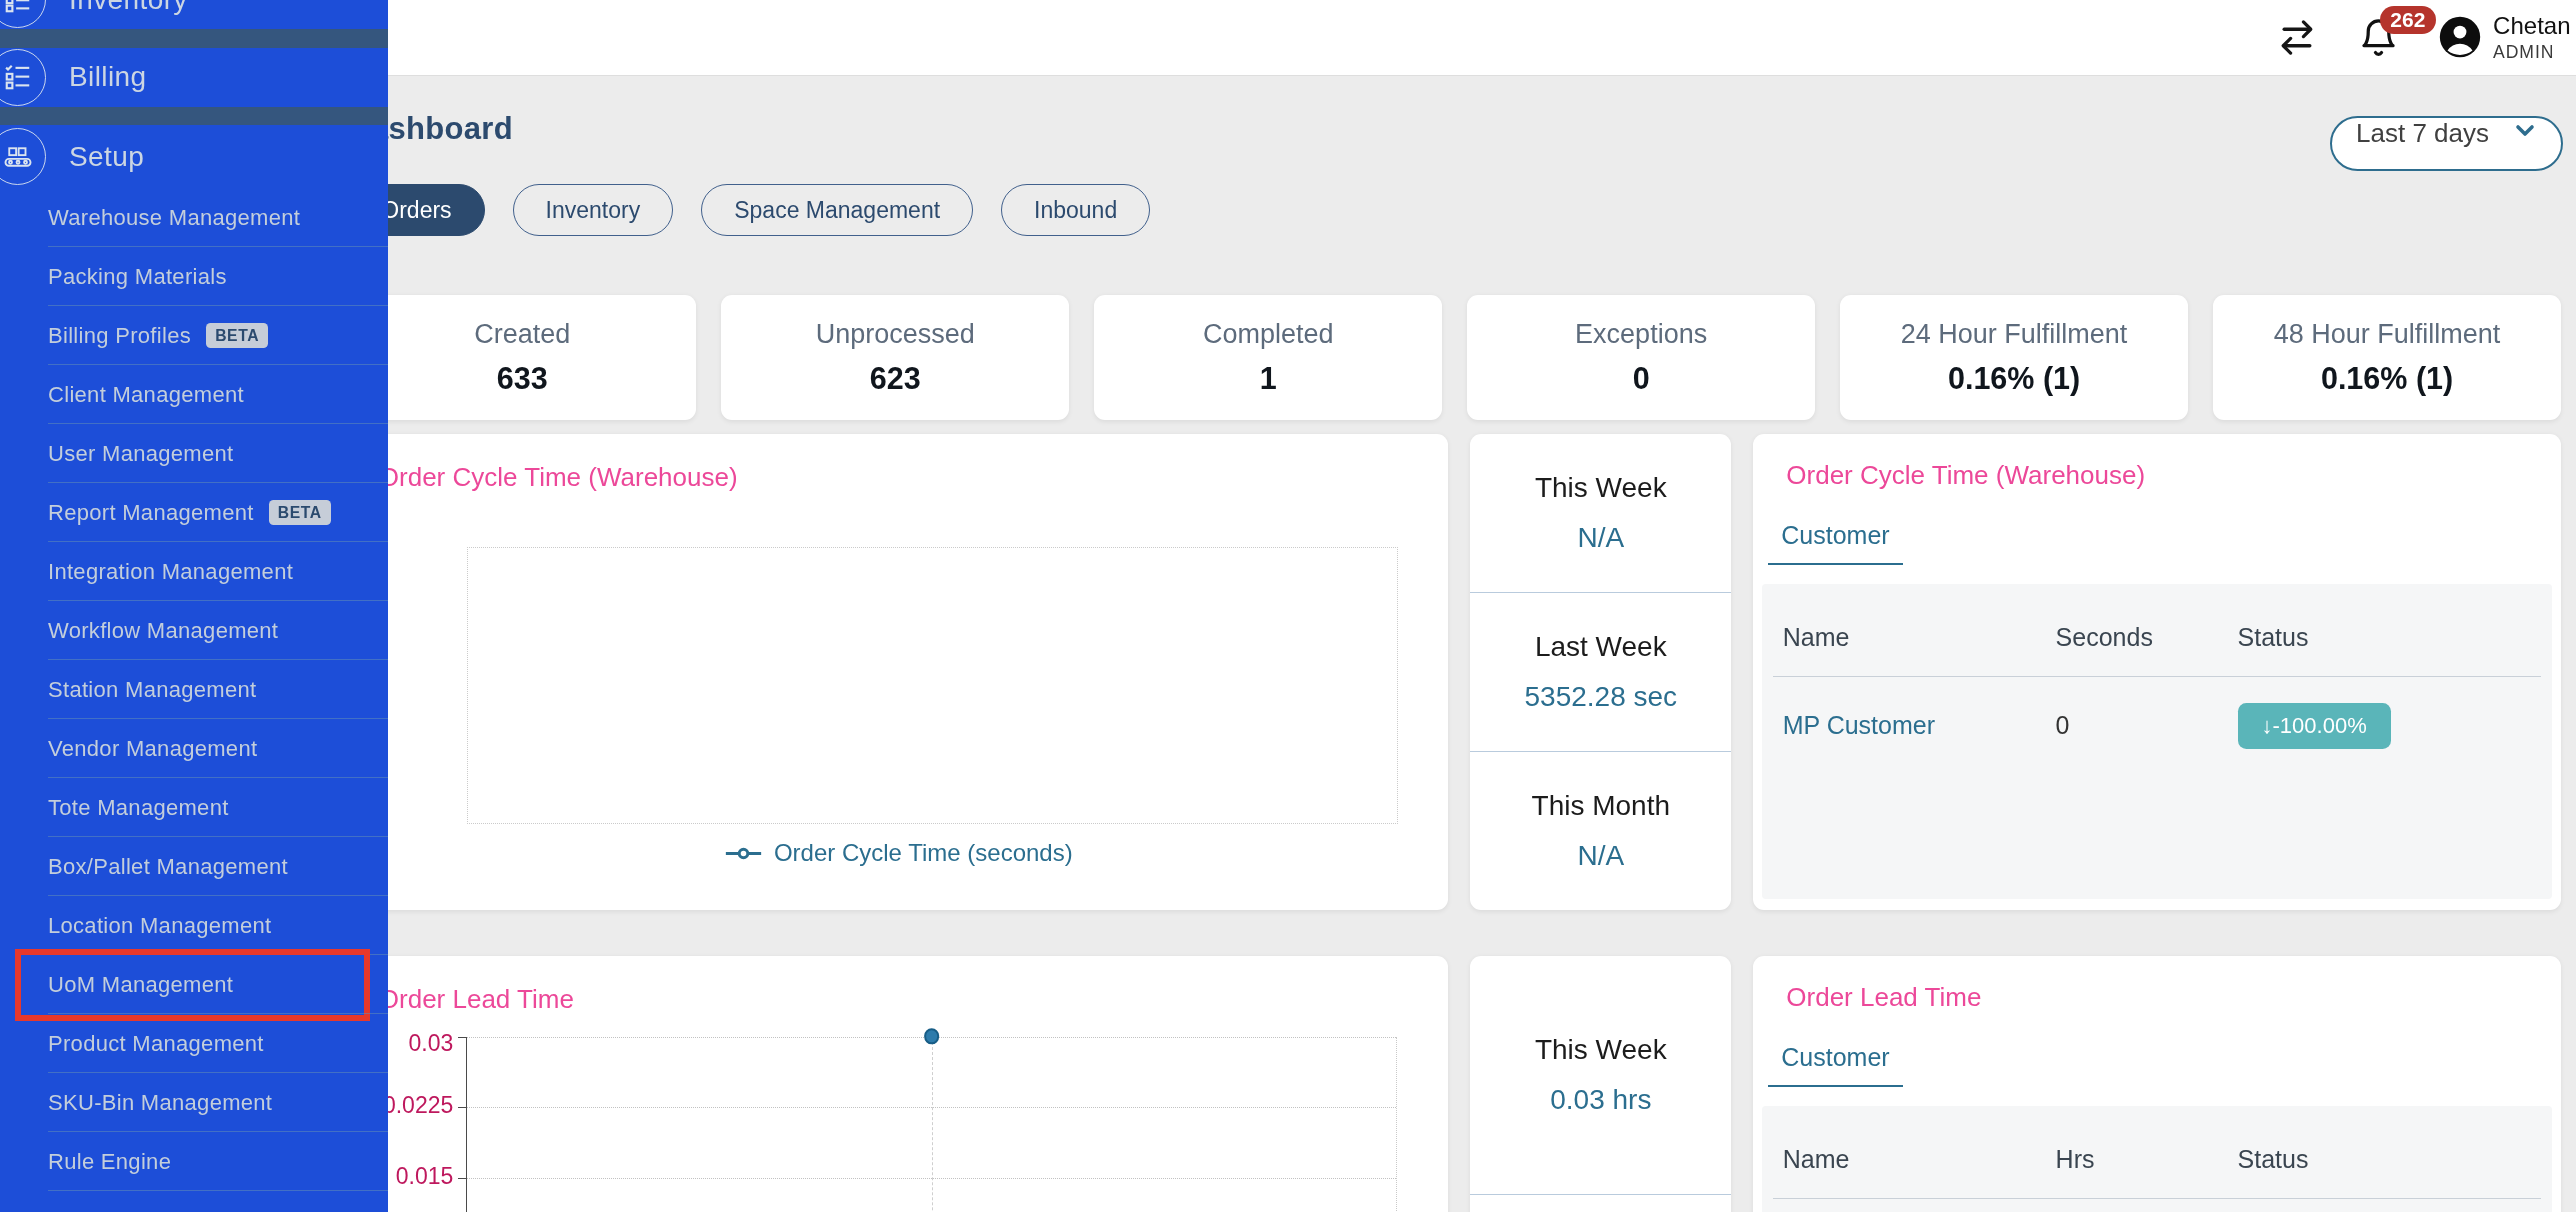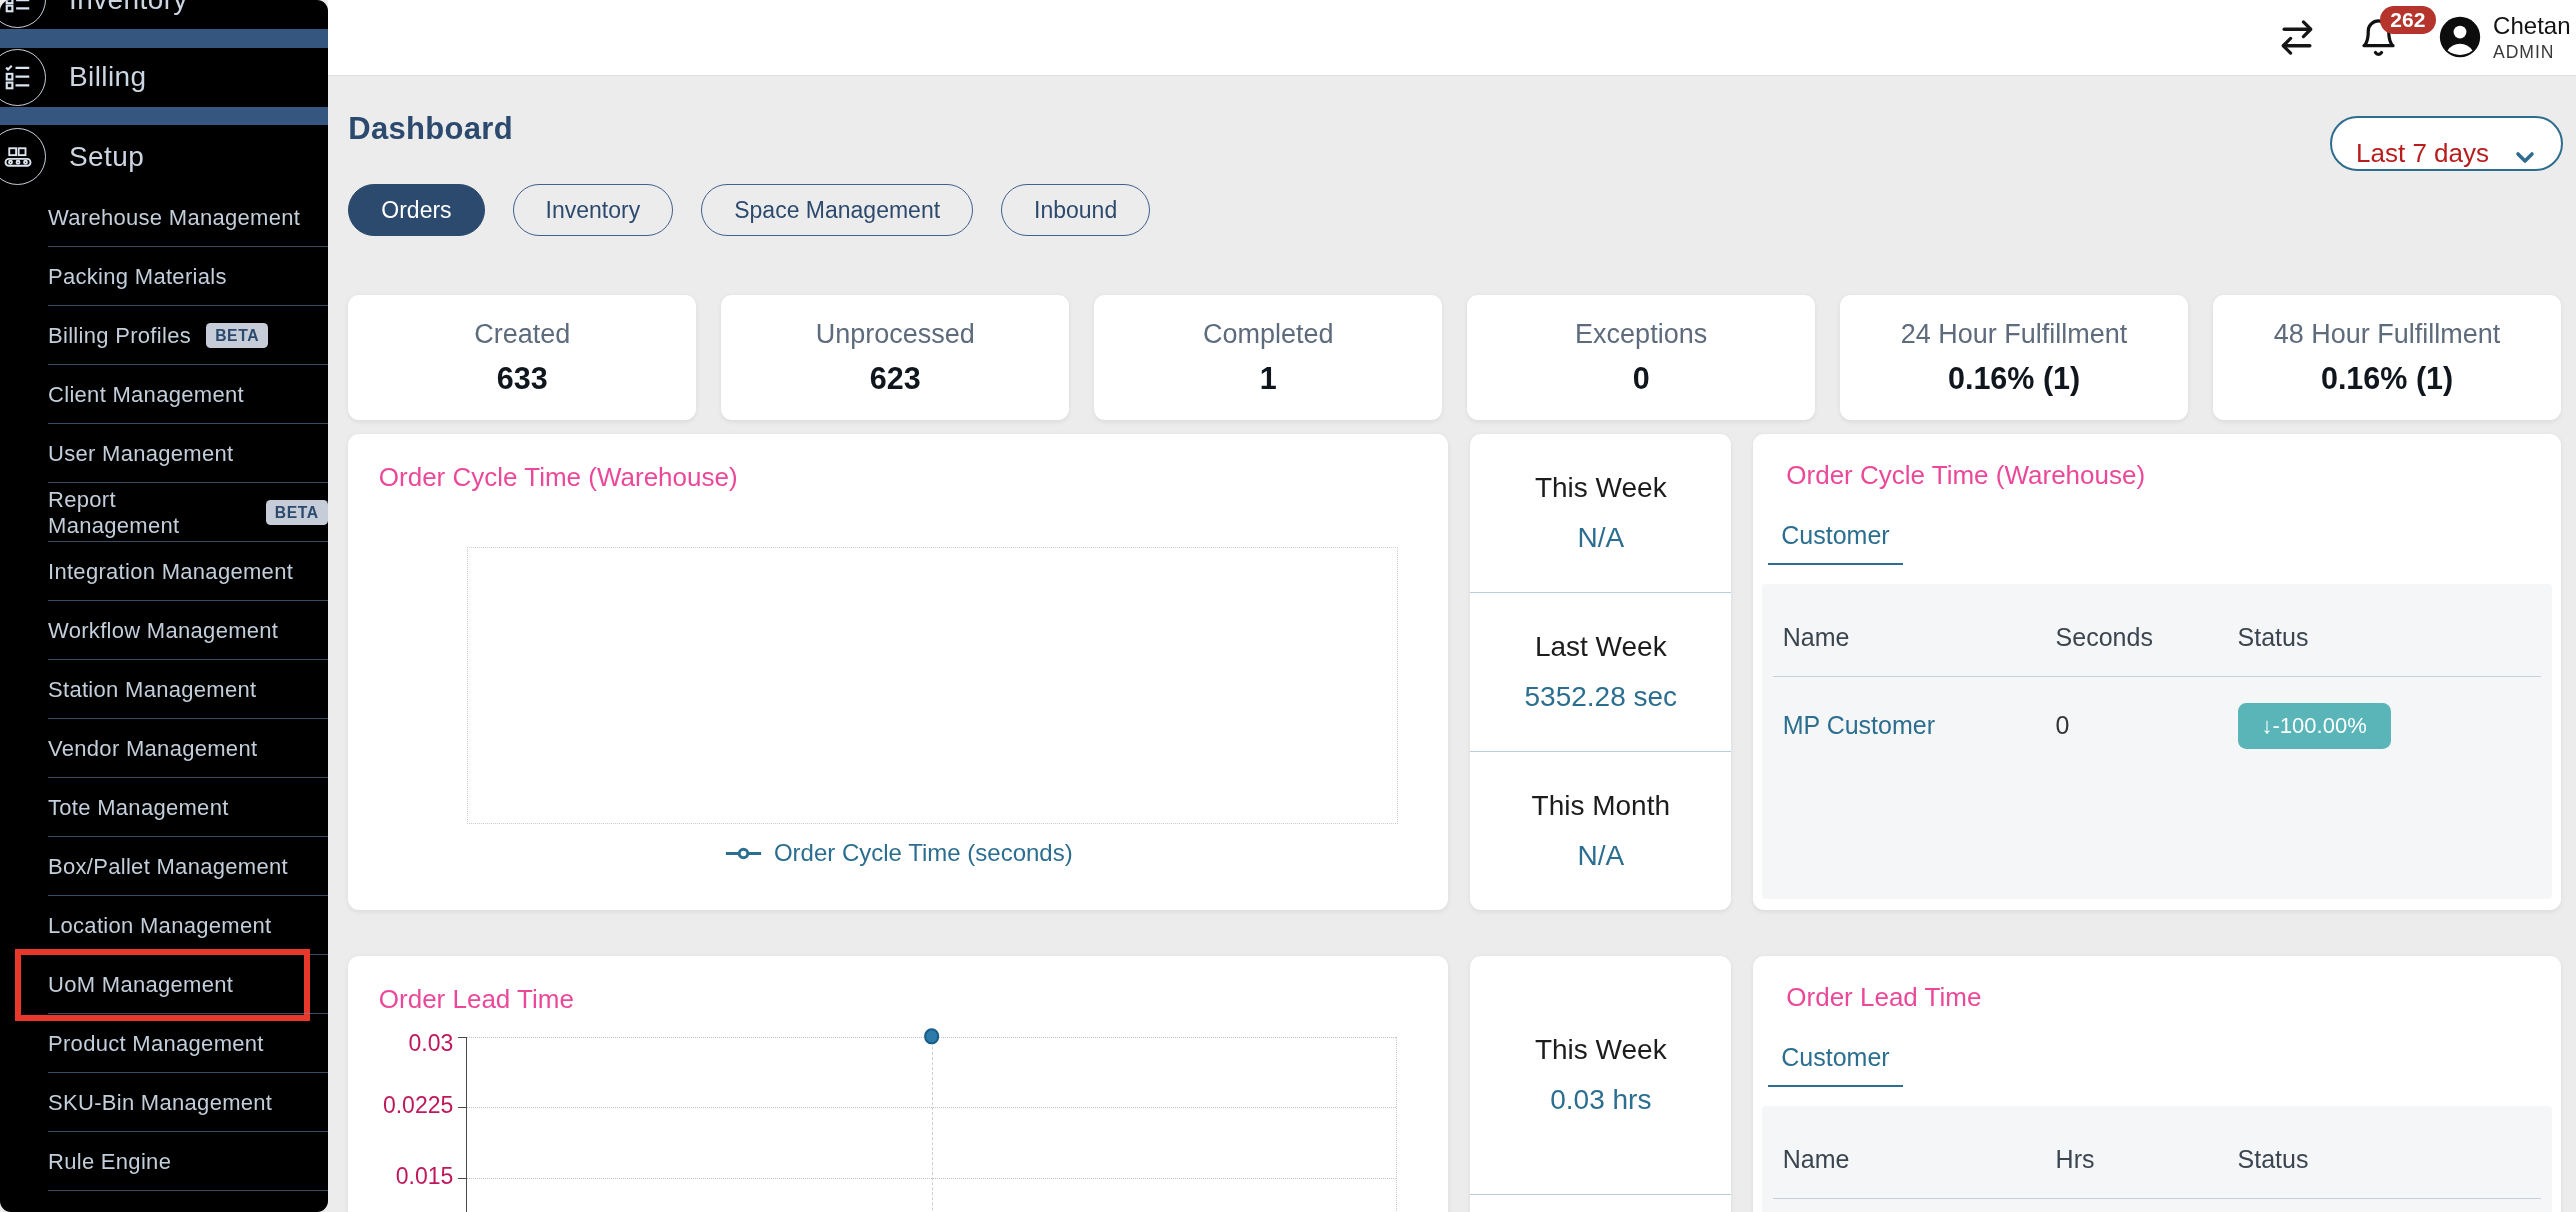--- a/index.html
+++ b/index.html
@@ -1,20 +1,20 @@
 <!DOCTYPE html>
 <html style="font-size:15px"><head>
 <meta charset="utf-8">
 <style>
   * { margin:0; padding:0; box-sizing:border-box; }
   html,body { width:2576px; height:1212px; overflow:hidden; }
   body { font-family:"Liberation Sans", sans-serif; background:#ececec; position:relative; }
 
   
-  .sidebar { position:absolute; left:0; top:0; width:328px; height:1212px; background:#000000; z-index:5; overflow:hidden;border-radius:11px; }
+  .sidebar { position:absolute; left:0; top:0; width:388px; height:1212px; background:#1d4ed8; z-index:5; overflow:hidden; }
   .main-item { height:59px; display:flex; align-items:center; position:relative; cursor:pointer; }
   .main-item.first { margin-top:-30px; }
   .main-item.setup { height:63px; }
   .band { height:18.5px; background:#35567e; }
   .circle { position:absolute; left:-11px; width:57px; height:57px; border:1.8px solid rgba(219,228,239,.9); border-radius:50%; display:flex; align-items:center; justify-content:center; }
   .circle svg { width:30px; height:30px; }
   .main-label { padding-left:69px; font-size:28px; color:#ccd6e2; letter-spacing:0.4px; }
   .sub-list { list-style:none; }
   .sub { height:59px; display:flex; align-items:center; padding-left:48px; position:relative; cursor:pointer; }
   .sub::after { content:""; position:absolute; left:48px; right:0; bottom:0; border-bottom:0.9px solid rgba(96,140,182,.55); }
@@ -26,21 +26,21 @@
   .topbar { position:absolute; left:328px; top:0; right:0; height:76px; background:#ffffff; border-bottom:0.9px solid #dedede; display:flex; align-items:center; justify-content:flex-end; gap:39px; padding-right:5.5px; z-index:4; }
   .icon-btn { position:relative; display:flex; align-items:flex-start; cursor:pointer; }
   .notif-badge { position:absolute; top:-9.2px; left:22px; background:#b5342c; color:#fff; font-size:21px; font-weight:bold; border-radius:15px; padding:1.8px 10.2px; }
   .userbox { display:flex; align-items:center; gap:11px; }
   .user-name { font-size:24px; color:#121212; }
   .user-role { font-size:17.6px; color:#3a3a3a; letter-spacing:0.9px; margin-top:2.8px; }
 
   
   .content { position:absolute; left:328px; top:76px; right:0; bottom:0; padding:0 15px 0 20.3px; overflow:hidden; }
   .page-title { padding-top:35px; font-size:31px; font-weight:bold; color:#2c4a6e; letter-spacing:0.3px; }
-  .date-filter { position:absolute; top:40px; right:13px; height:55px; min-width:205px; background:#fff; border:2.3px solid #2e6d8e; border-radius:29px; display:flex; align-items:flex-end; justify-content:space-between; gap:24px; padding:0 24px; font-size:26px; color:#b91c1c; cursor:pointer; }
+  .date-filter { position:absolute; top:40px; right:13px; height:55px; min-width:205px; background:#fff; border:2.3px solid #2e6d8e; border-radius:29px; display:flex; align-items:flex-start; justify-content:space-between; gap:24px; padding:0 24px; font-size:26px; color:#404040; cursor:pointer; }
 
   .tabs { margin-top:37px; display:flex; gap:28px; }
   .pill { height:52px; padding:0 32px; border-radius:26px; border:1.8px solid #41608c; color:#2c4a6e; font-size:23px; display:flex; align-items:center; background:transparent; cursor:pointer; font-family:inherit; }
   .pill.active { background:#2c4a6e; border-color:#2c4a6e; color:#ffffff; }
 
   .stats { margin-top:59px; display:flex; gap:25px; }
   .stat-card { flex:1; height:125px; background:#fff; border-radius:9.2px; box-shadow:0 1.8px 5.5px rgba(0,0,0,.07); display:flex; flex-direction:column; align-items:center; justify-content:center; }
   .stat-label { font-size:27px; color:#5d6b7c; }
   .stat-value { font-size:30.5px; font-weight:bold; color:#10161d; margin-top:11px; }
 

